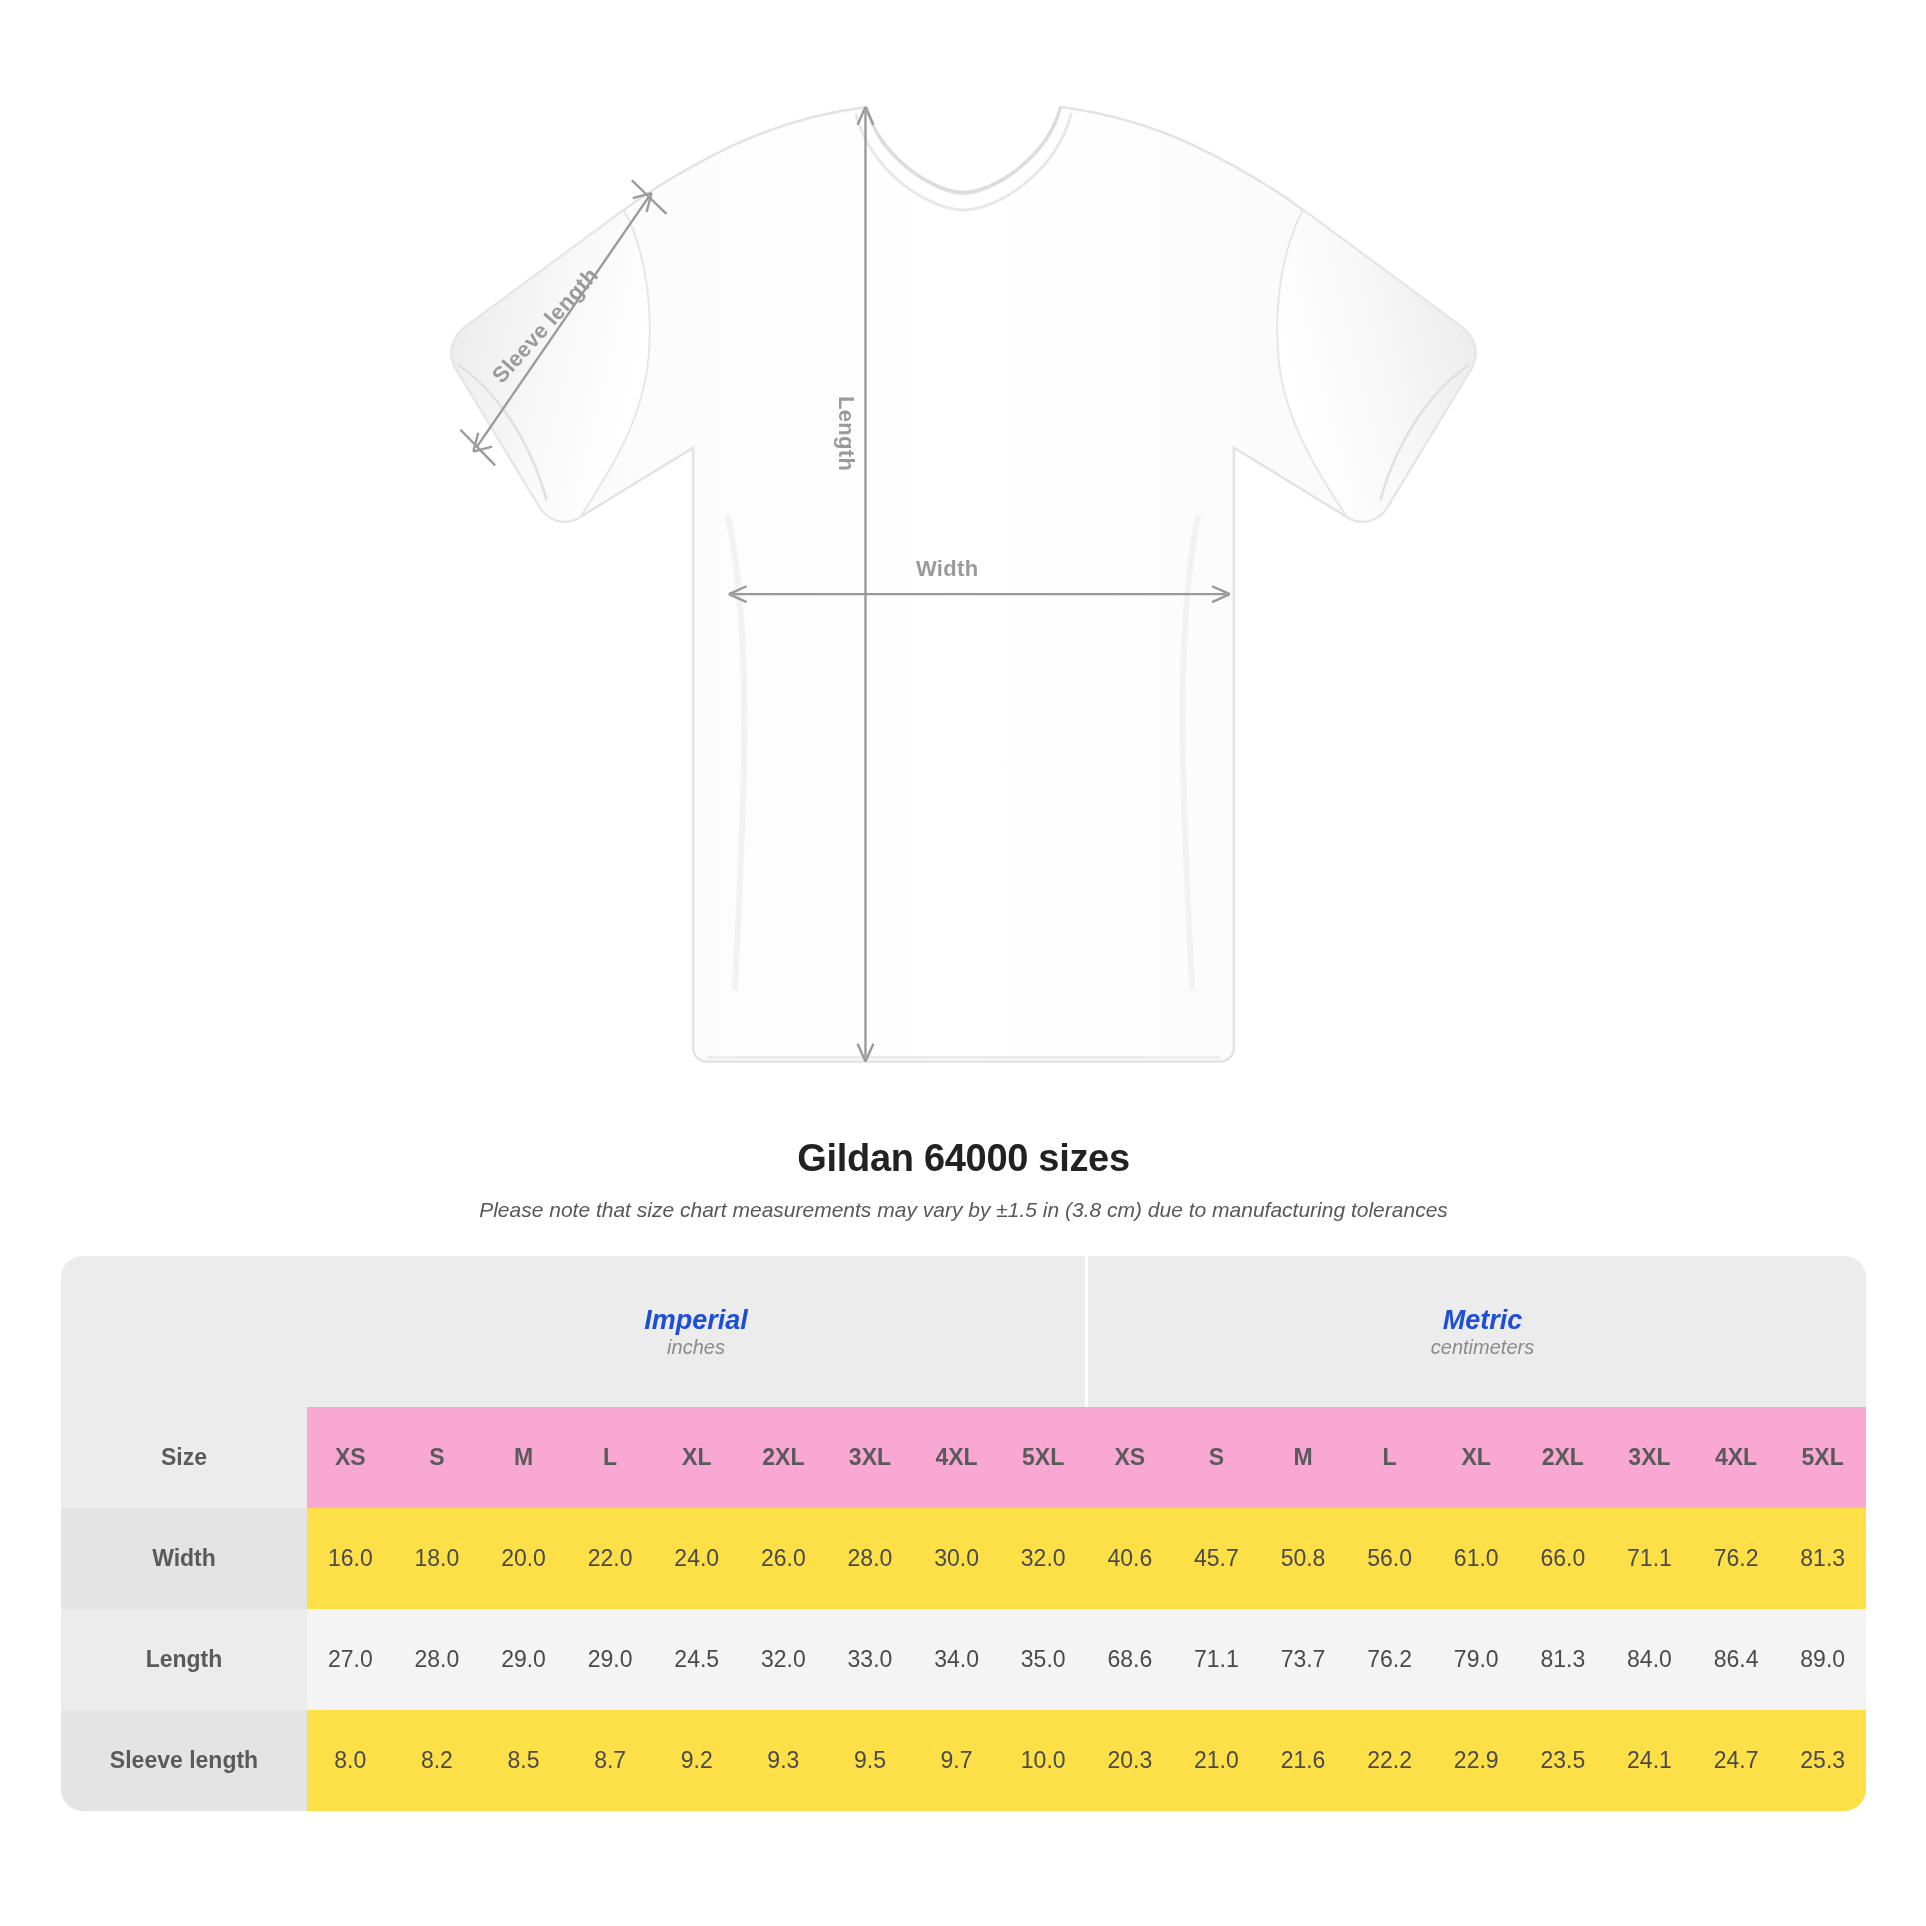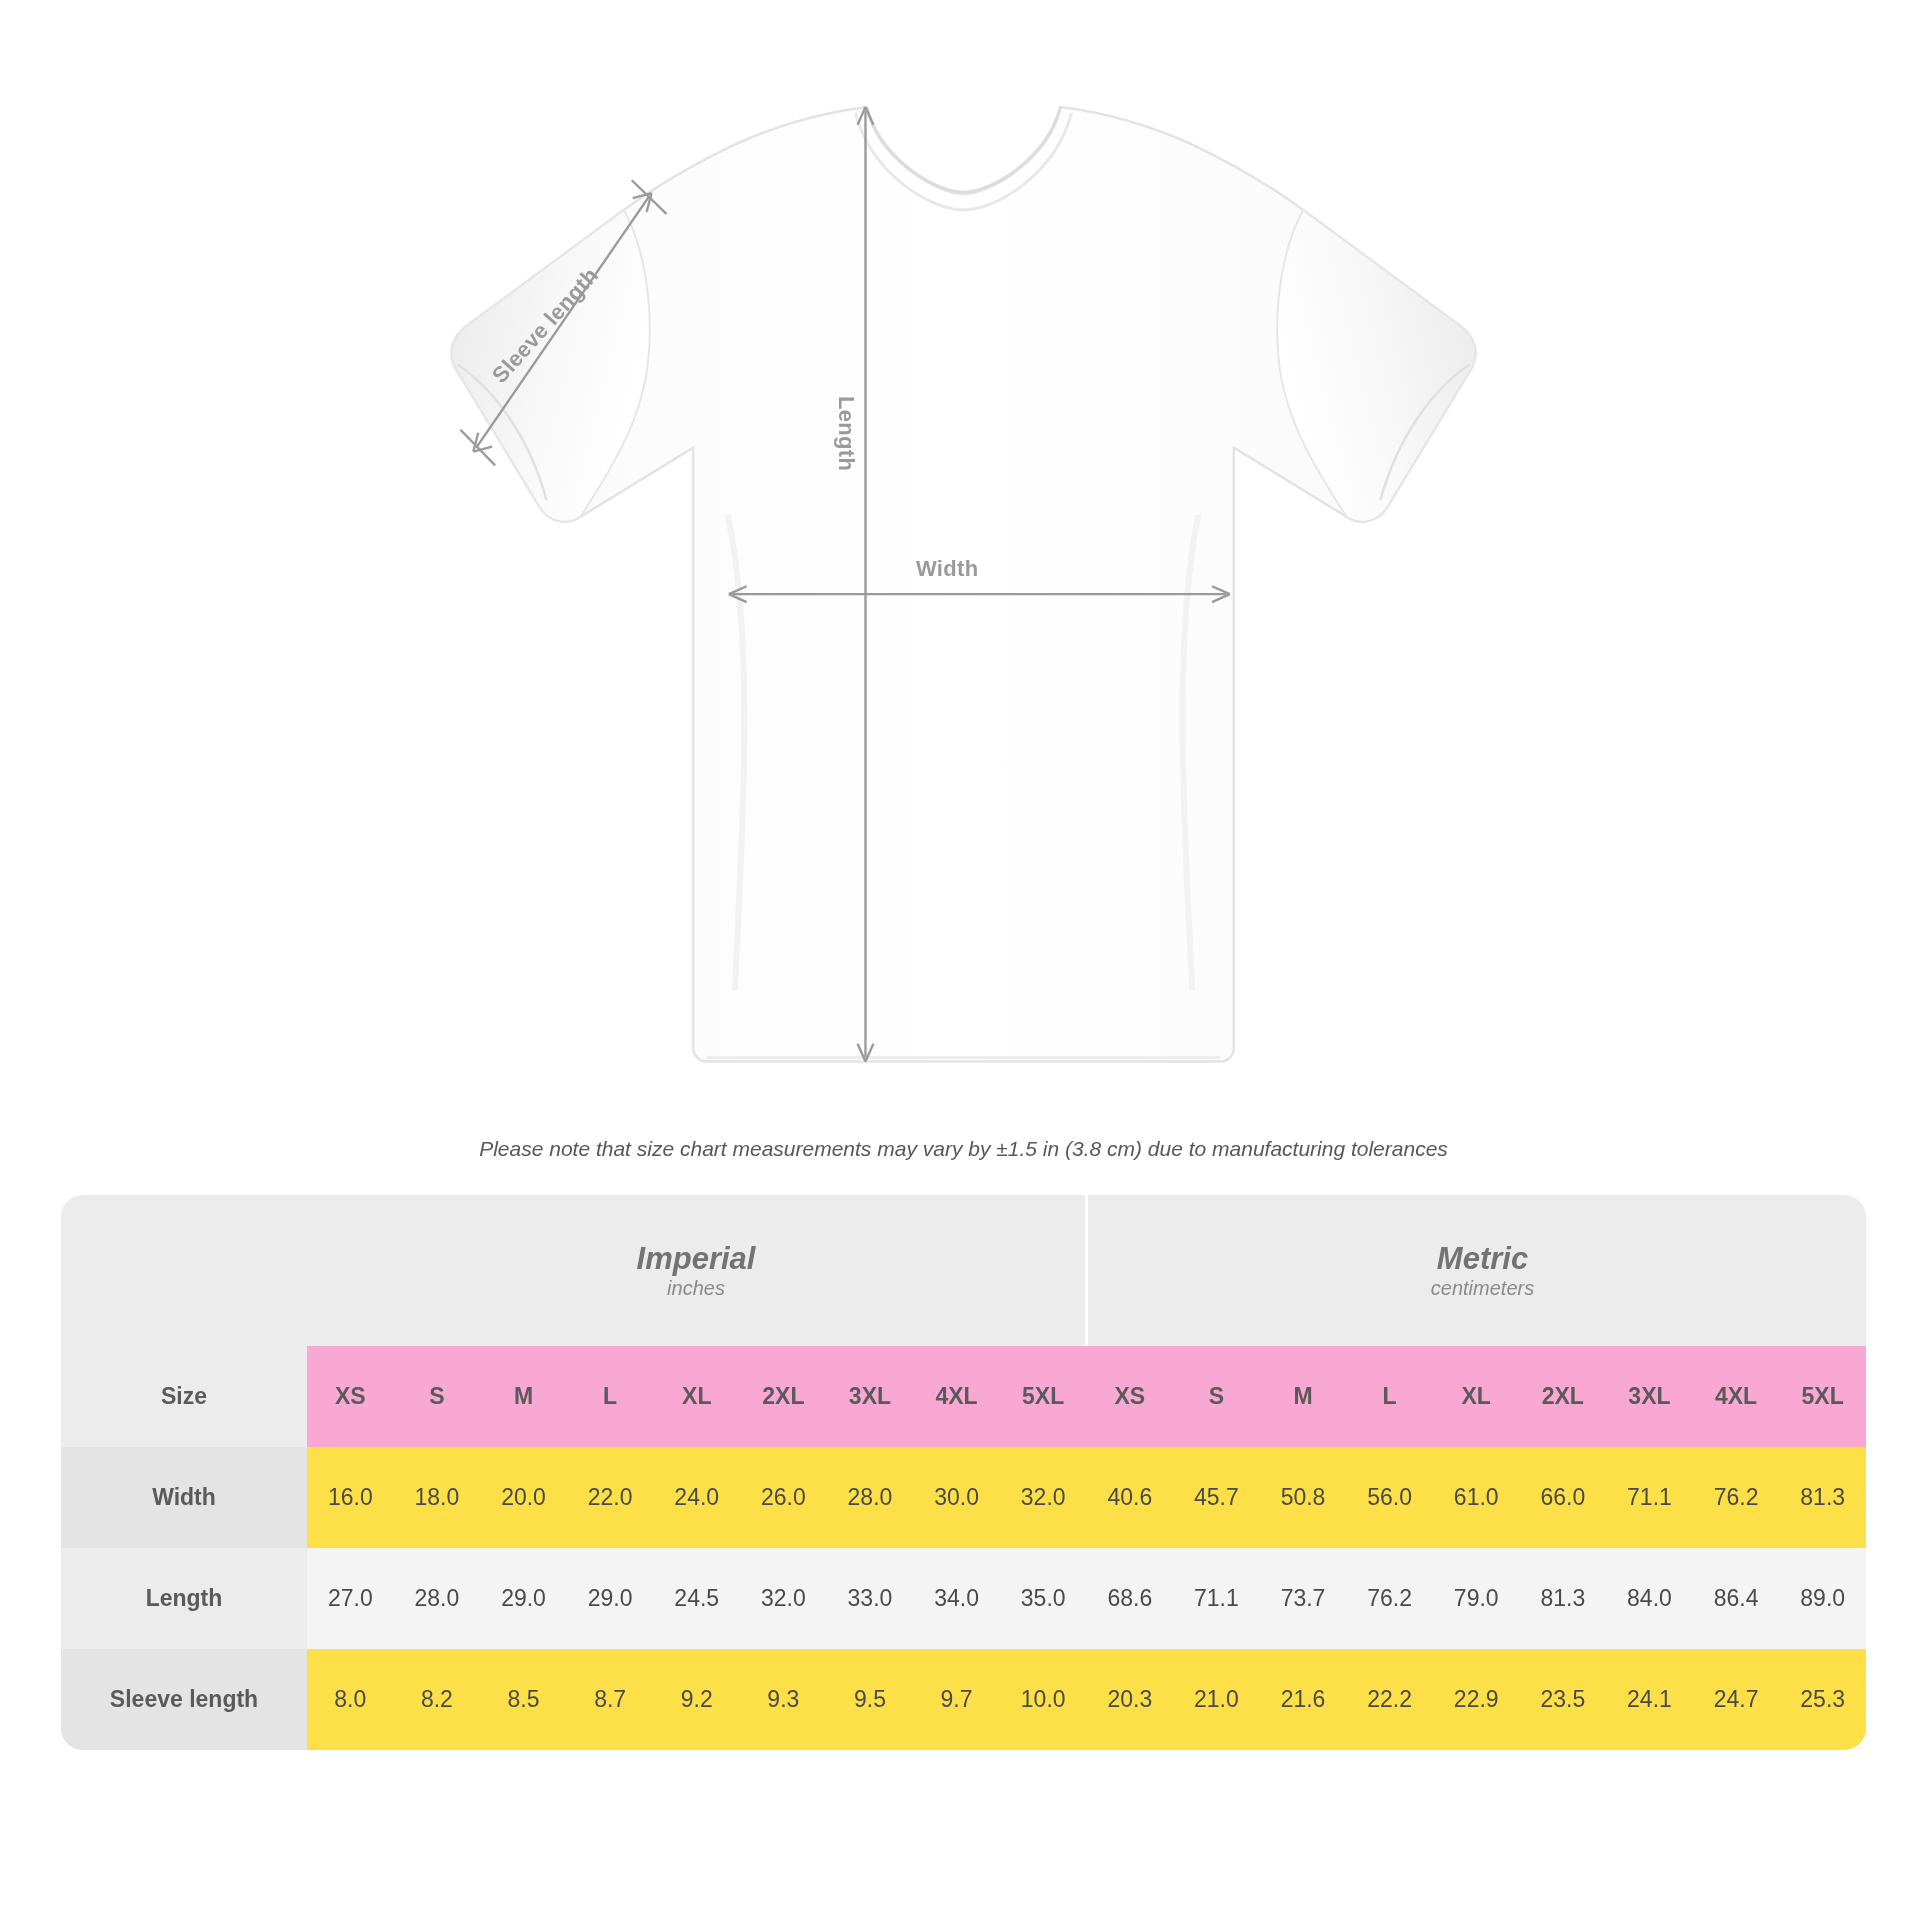--- a/index.html
+++ b/index.html
@@ -90,24 +90,24 @@
     border: 0;
     text-align: center;
     vertical-align: middle;
   }
   
   .unit-cell {
     height: 149px;
     background: #ececec;
   }
   .unit-name {
-    font-size: 31px;
+    font-size: 27px;
     font-weight: bold;
     font-style: italic;
-    color: #737373;
+    color: #1d4ed8;
   }
   .unit-sub {
     font-size: 20px;
     font-style: italic;
     color: #8b8b8b;
     margin-top: 0;
   }
   .row-head {
     font-size: 23px;
     font-weight: bold;
@@ -218,20 +218,21 @@
         <line x1="638" y1="182" x2="673" y2="216" stroke-width="2.4"></line>
       </g>
     </svg>
 
     <div class="dim-label width-lab">Width</div>
     <div class="dim-label length-lab">Length</div>
     <div class="dim-label sleeve-lab">Sleeve length</div>
   </div>
 
   <div class="title-block">
+    <div class="chart-title">Gildan 64000 sizes</div>
     <div class="chart-note">Please note that size chart measurements may vary by ±1.5 in (3.8 cm) due to manufacturing tolerances</div>
   </div>
 
   <div class="table-wrap">
     <table class="size-table">
       <colgroup>
         <col style="width:246px">
         <col span="18">
       </colgroup>
       <tbody id="table-body">

